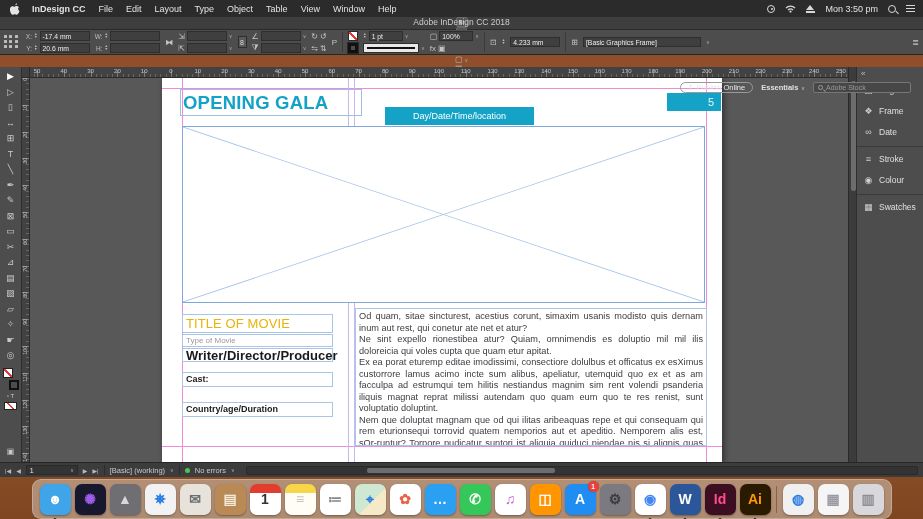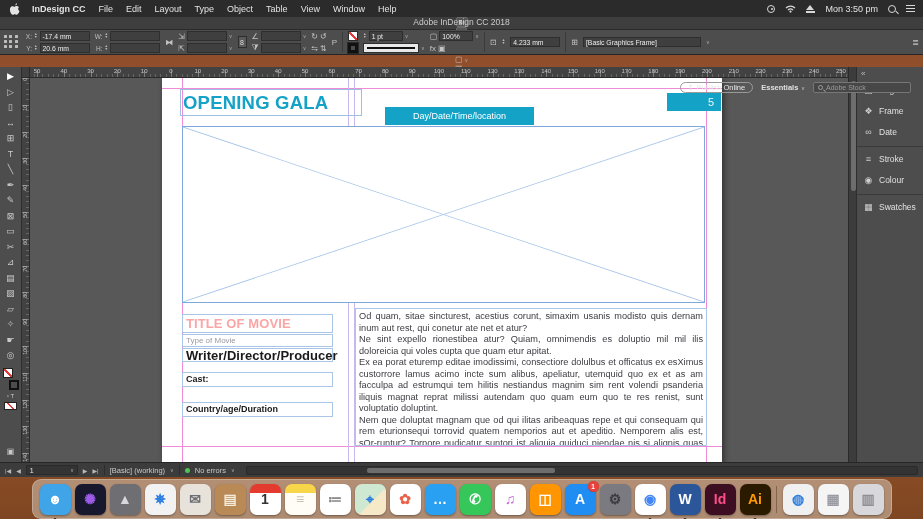--- a/index.html
+++ b/index.html
@@ -103,21 +103,21 @@
 
   .frame { position:absolute; border:1px solid #9fbfe2; }
   .headline-frame { left:150px; top:11px; width:182px; height:27px; display:flex; align-items:center; padding:0 2px; }
   .headline { color:#14a2c6; font-weight:bold; font-size:18.5px; letter-spacing:0.2px; white-space:nowrap; }
   .day-box { position:absolute; left:355px; top:29px; width:149px; height:18px; background:#14a2c6; color:#fff; font-size:9px; display:flex; align-items:center; justify-content:center; }
   .pageno-box { position:absolute; left:637px; top:15px; width:54px; height:18px; background:#14a2c6; color:#eaf7fb; font-size:11px; display:flex; align-items:center; justify-content:flex-end; padding-right:7px; }
   .img-frame { left:152px; top:48px; width:523px; height:177px; background:#fff; border:1px solid #7ea7dc; }
   .img-frame svg { position:absolute; inset:0; width:100%; height:100%; }
 
   .mv { position:absolute; left:152px; width:151px; border:1px solid #aac6e6; display:flex; align-items:center; padding:0 3px; background:transparent; }
-  .mv-title { top:236px; height:19px; font-size:13px; font-weight:bold; color:#fca5a5; letter-spacing:0.1px; }
+  .mv-title { top:236px; height:19px; font-size:13px; font-weight:normal; color:#eab308; letter-spacing:0.1px; }
   .mv-type { top:256px; height:13px; font-size:8px; color:#9a9aa2; }
   .mv-writer { top:270px; height:14px; font-size:13px; font-weight:bold; color:#1a1a1a; }
   .mv-cast { top:294px; height:15px; font-size:9px; font-weight:bold; color:#1a1a1a; align-items:flex-start; padding-top:1px; }
   .mv-country { top:324px; height:15px; font-size:9px; font-weight:bold; color:#1a1a1a; align-items:flex-start; padding-top:1px; }
 
   .body-frame { left:325px; top:230px; width:352px; height:138px; border:1px solid #aac6e6; padding:2px 3px; overflow:hidden; }
   .body-frame p { font-size:9.2px; line-height:11.55px; color:#3c3c42; text-align:justify; }
 
   .vscroll { position:absolute; left:848px; top:67px; width:8px; height:395px; background:#3c3c3c; border-left:1px solid #2a2a2a; }
   .vscroll .thumb { position:absolute; left:1.5px; top:14px; width:5px; height:110px; background:#6d6d6d; border-radius:3px; }

